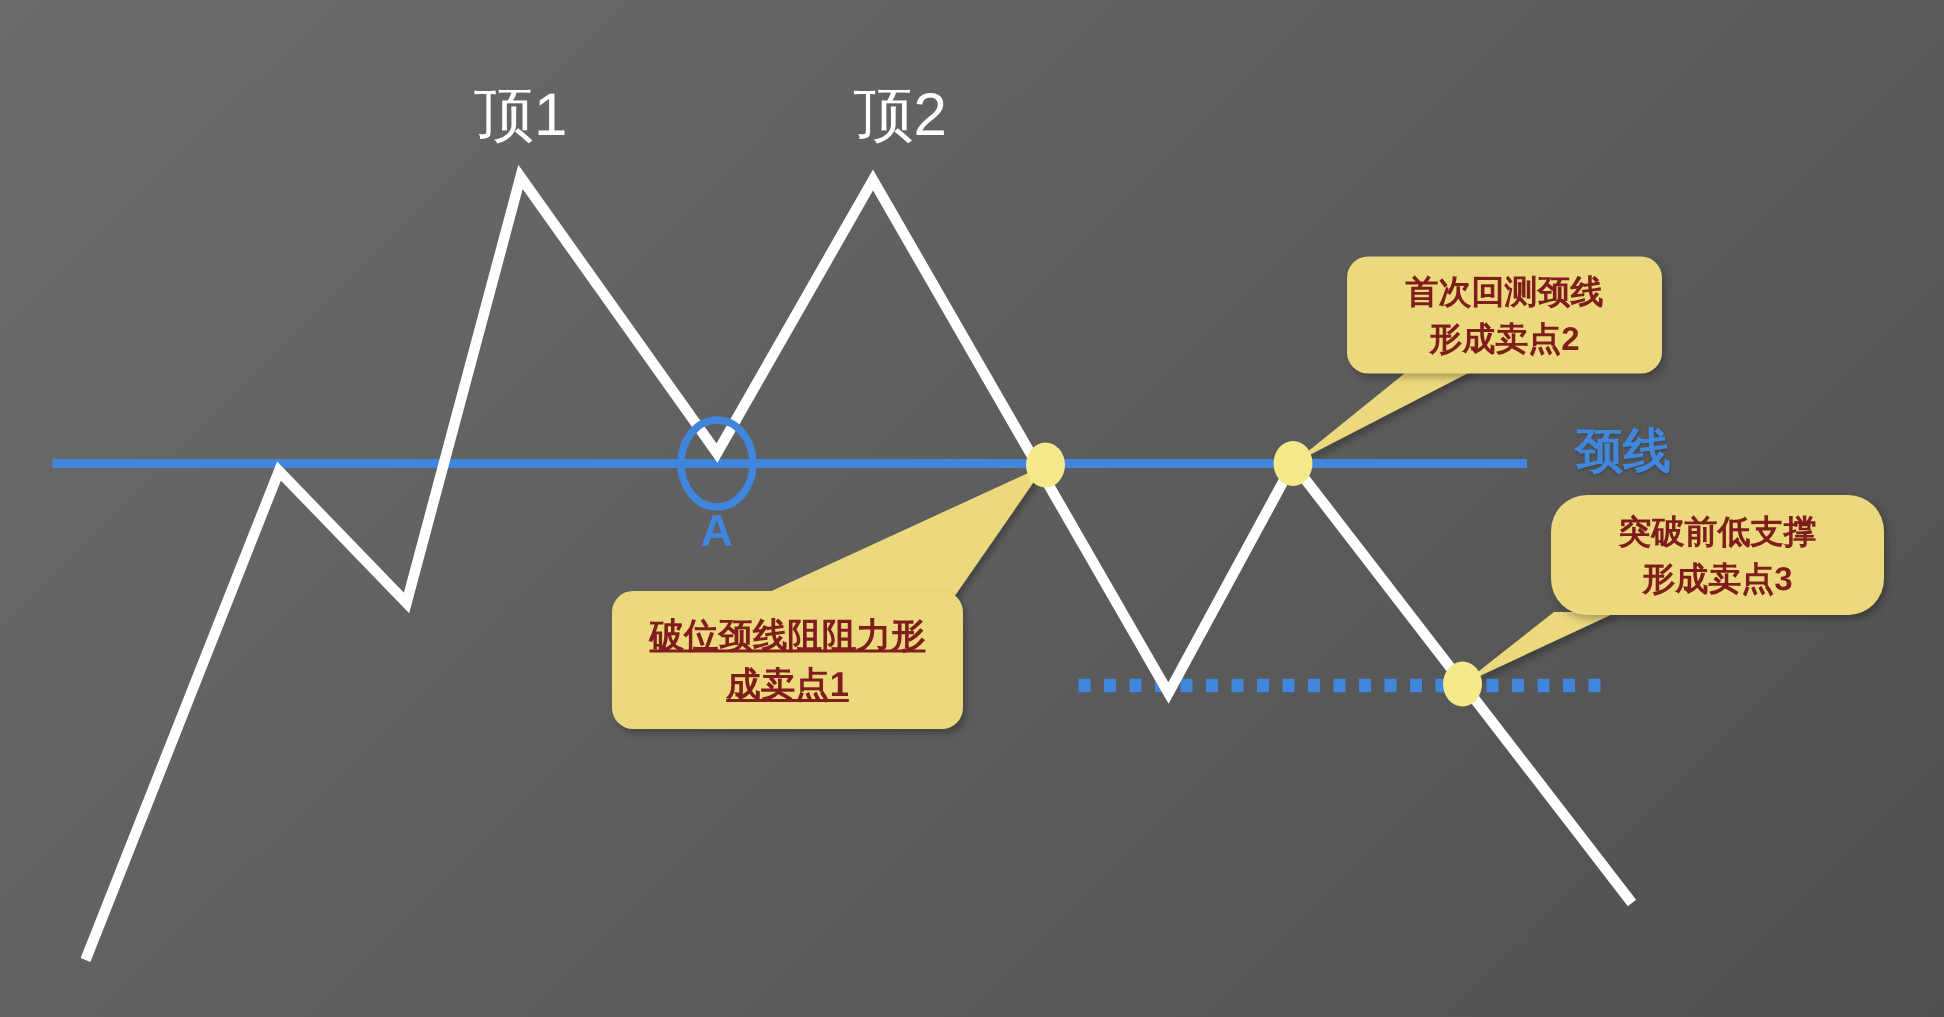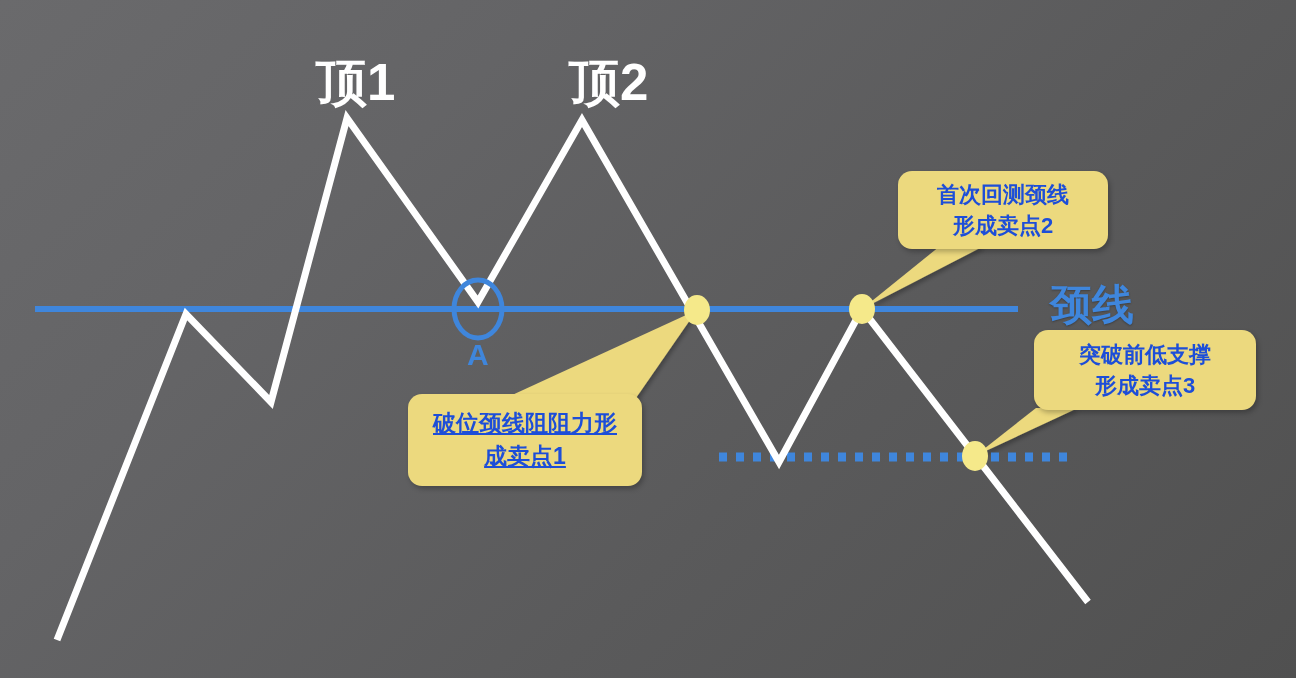--- a/index.html
+++ b/index.html
@@ -22,49 +22,49 @@
     position: absolute;
     left: 0;
     top: 0;
     width: 1296px;
     height: 678px;
     display: block;
   }
   .peak-label {
     position: absolute;
     color: #ffffff;
-    font-size: 51px;
+    font-size: 40px;
     line-height: 1;
     white-space: nowrap;
-    font-weight: 700;
+    font-weight: 400;
     letter-spacing: 0px;
   }
   .blue-label {
     position: absolute;
     color: #3f86dc;
     white-space: nowrap;
     font-weight: 700;
     line-height: 1;
   }
   #label-neckline {
-    font-size: 42px;
+    font-size: 32px;
     left: 1050px;
     top: 284px;
     text-shadow: 0 1px 2px rgba(0,0,0,0.28);
   }
   #label-a {
     font-size: 30px;
     left: 467px;
     top: 340px;
   }
   .callout {
     position: absolute;
     background: #ecd97e;
     border-radius: 14px;
-    color: #1d4ed8;
+    color: #7f1d1d;
     text-align: center;
     box-sizing: border-box;
     box-shadow: 2px 3px 5px rgba(0,0,0,0.25);
     display: flex;
     flex-direction: column;
     align-items: center;
     justify-content: center;
     font-weight: 700;
   }
   .callout .line {
@@ -88,20 +88,21 @@
     font-size: 22px;
     line-height: 1.42;
   }
   #callout-sell3 {
     left: 1034px;
     top: 330px;
     width: 222px;
     height: 80px;
     font-size: 22px;
     line-height: 1.42;
+    border-radius: 24px;
   }
 </style>
 </head>
 <body>
 
 <div id="stage">
 
   <svg viewBox="0 0 1296 678" aria-hidden="true">
     <defs>
       <filter id="soft-shadow" x="-30%" y="-30%" width="170%" height="170%">

